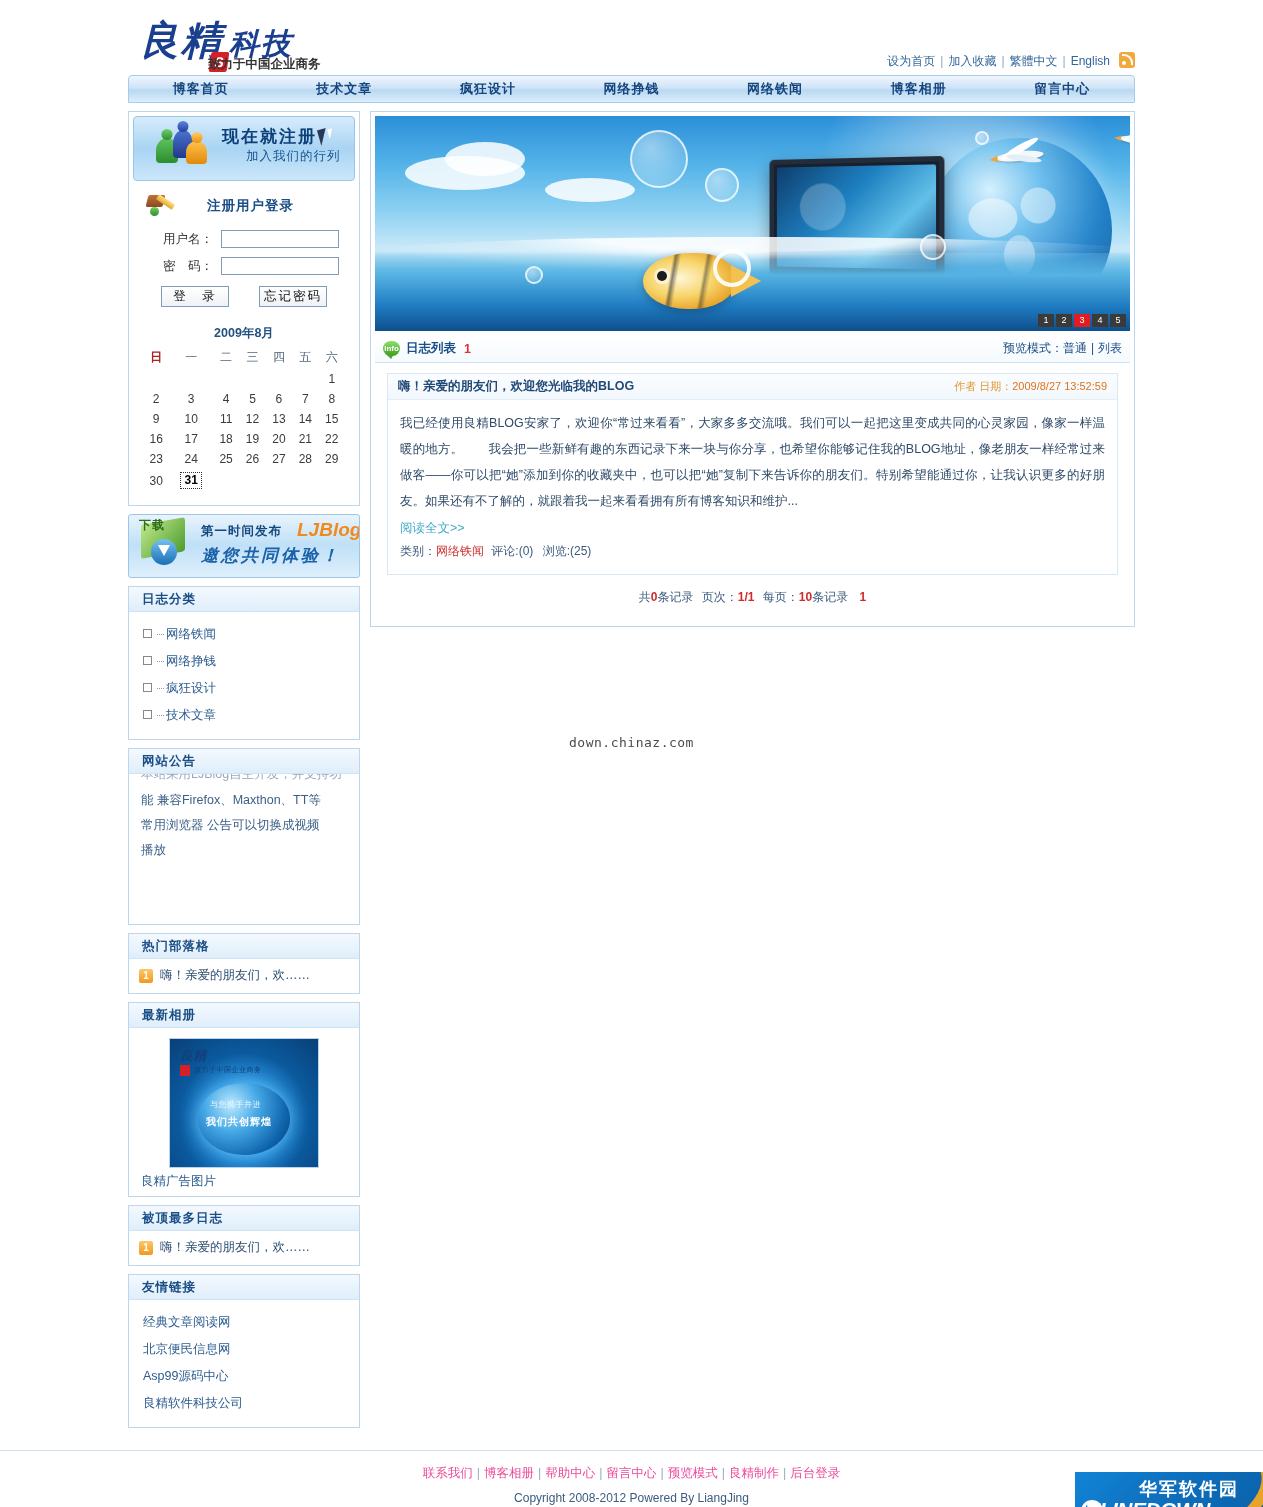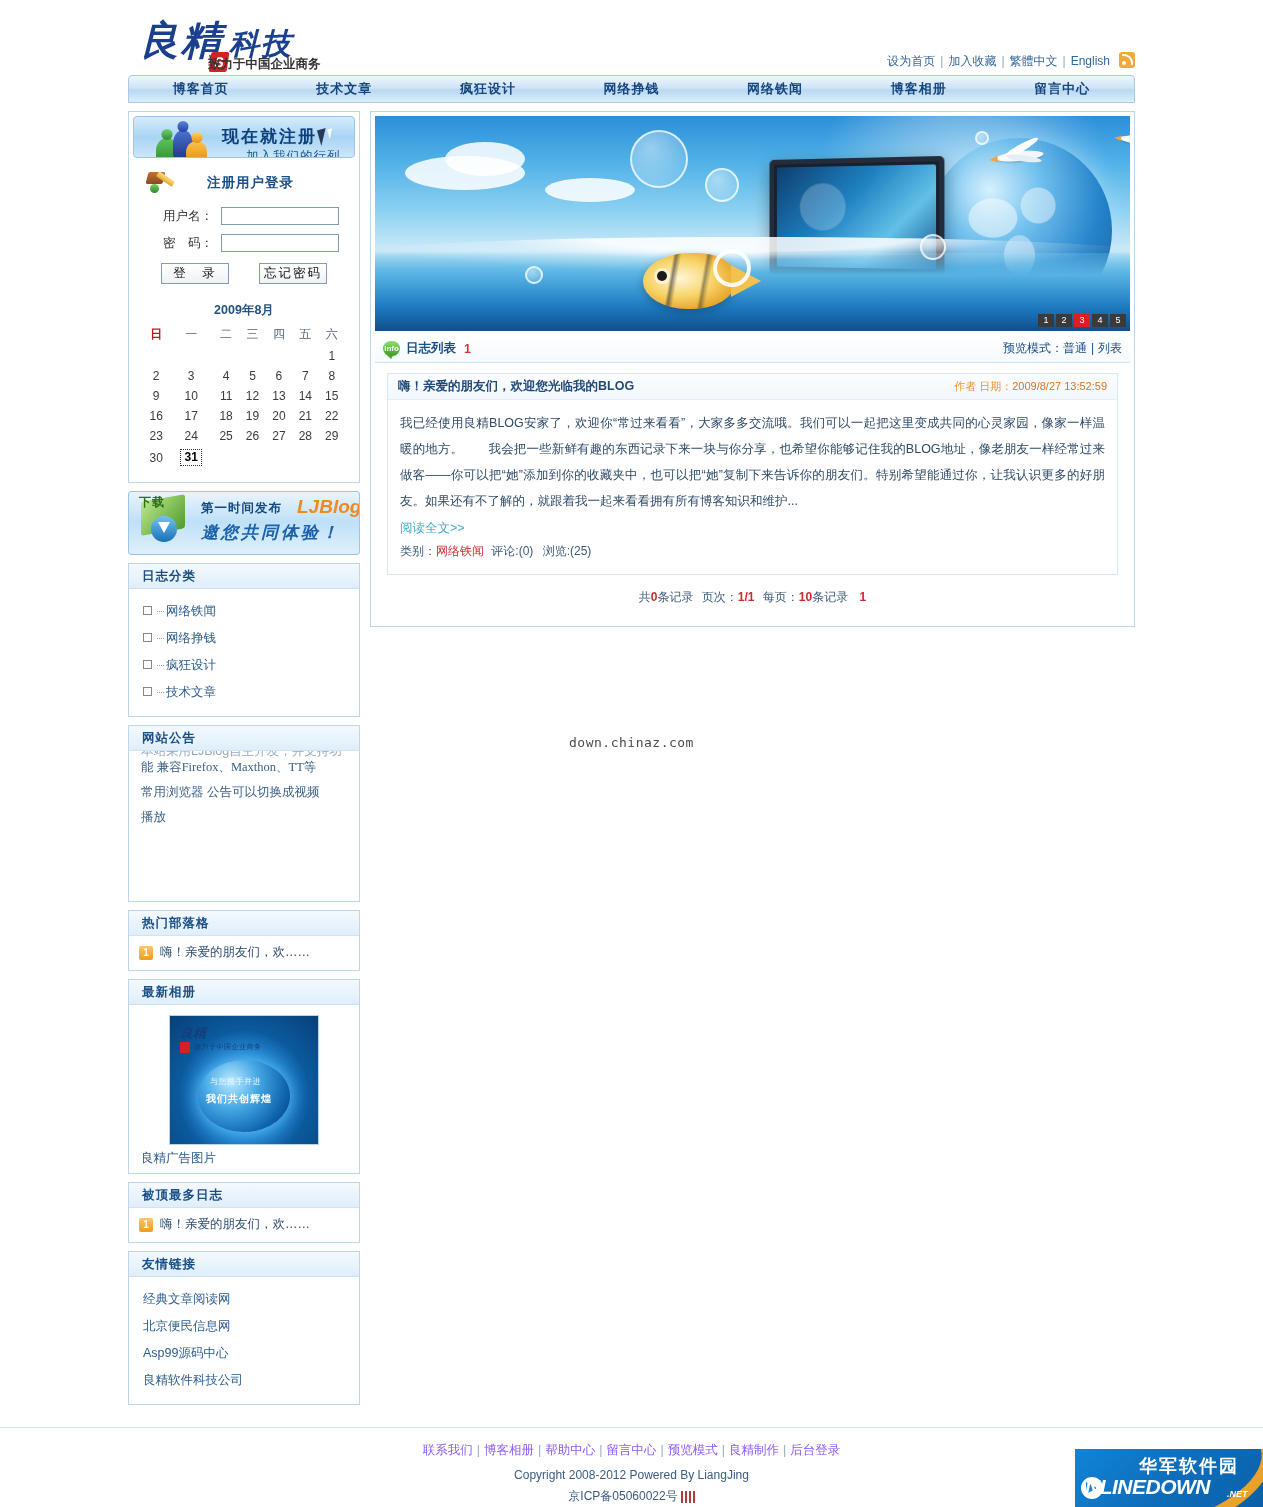--- a/index.html
+++ b/index.html
@@ -102,21 +102,21 @@
     background:linear-gradient(to bottom,#f4f9fe,#dfeefb);
     border-bottom:1px solid #cfe3f4;
     padding-left:13px;
     font-size:12.5px; font-weight:bold; color:#1a4e86;
     letter-spacing:1px;
   }
 
   
   .reg-banner{
     margin:0 0 2px 0;
-    height:42px;
+    height:65px;
     border:1px solid #9cc5e8;
     border-radius:4px;
     background:linear-gradient(to bottom,#d6ecfb 0%,#a9d4f3 50%,#cbe6fa 100%);
     position:relative;
     cursor:pointer;
     overflow:hidden;
   }
   .reg-people{position:absolute;left:22px;top:8px;width:52px;height:40px;}
   .fig{position:absolute;border-radius:50% 50% 4px 4px;}
   .fig .hd{position:absolute;left:50%;top:-9px;transform:translateX(-50%);width:11px;height:11px;border-radius:50%;}
@@ -400,21 +400,21 @@
     position:absolute;left:0;right:0;top:735px;text-align:center;
     font-size:13px;color:#4a4a4a;font-family:"DejaVu Sans Mono","Liberation Mono",monospace;
     letter-spacing:.5px;pointer-events:none;
   }
 
   
   .footer{
     margin-top:14px;border-top:1px solid #cfe0ee;padding:14px 0 10px 0;text-align:center;
   }
   .f-links{ font-size:12.5px;color:#2c4f78; }
-  .f-links a{ color:#8b5cf6;text-decoration:none;cursor:pointer; }
+  .f-links a{ color:#ec4899;text-decoration:none;cursor:pointer; }
   .f-links .sep{ color:#96aec6;margin:0 4px; }
   .f-copy{ font-size:12px;color:#3b5b80;margin-top:9px; }
   .f-icp{ font-size:12px;color:#3b5b80;margin-top:6px; }
   .icp-mark{
     display:inline-block;vertical-align:-3px;margin-left:3px;width:14px;height:12px;
     background:
       linear-gradient(to right,#b23a3a 0 2px,transparent 2px 4px,#b23a3a 4px 6px,transparent 6px 8px,#b23a3a 8px 10px,transparent 10px 12px,#b23a3a 12px 14px);
   }
   .od-logo{
     position:absolute;right:0;bottom:0;width:188px;height:66px;
@@ -607,21 +607,21 @@
           <div class="cat-item"><span class="bx"></span><span class="dots"></span><span>网络挣钱</span></div>
           <div class="cat-item"><span class="bx"></span><span class="dots"></span><span>疯狂设计</span></div>
           <div class="cat-item"><span class="bx"></span><span class="dots"></span><span>技术文章</span></div>
         </div>
       </div>
 
       <div class="panel">
         <div class="panel-title">网站公告</div>
         <div class="notice-box">
           <div class="notice-cut">本站采用LJBlog自主开发，并支持功</div>
-          <div class="notice-line" style="font-family:Liberation Serif, serif;">能 兼容Firefox、Maxthon、TT等</div>
+          <div class="notice-line" style="margin-top:10px;">能 兼容Firefox、Maxthon、TT等</div>
           <div class="notice-line">常用浏览器 公告可以切换成视频</div>
           <div class="notice-line">播放</div>
         </div>
       </div>
 
       <div class="panel">
         <div class="panel-title">热门部落格</div>
         <div class="hot-item">
           <span class="num-badge">1</span>
           <span>嗨！亲爱的朋友们，欢……</span>

